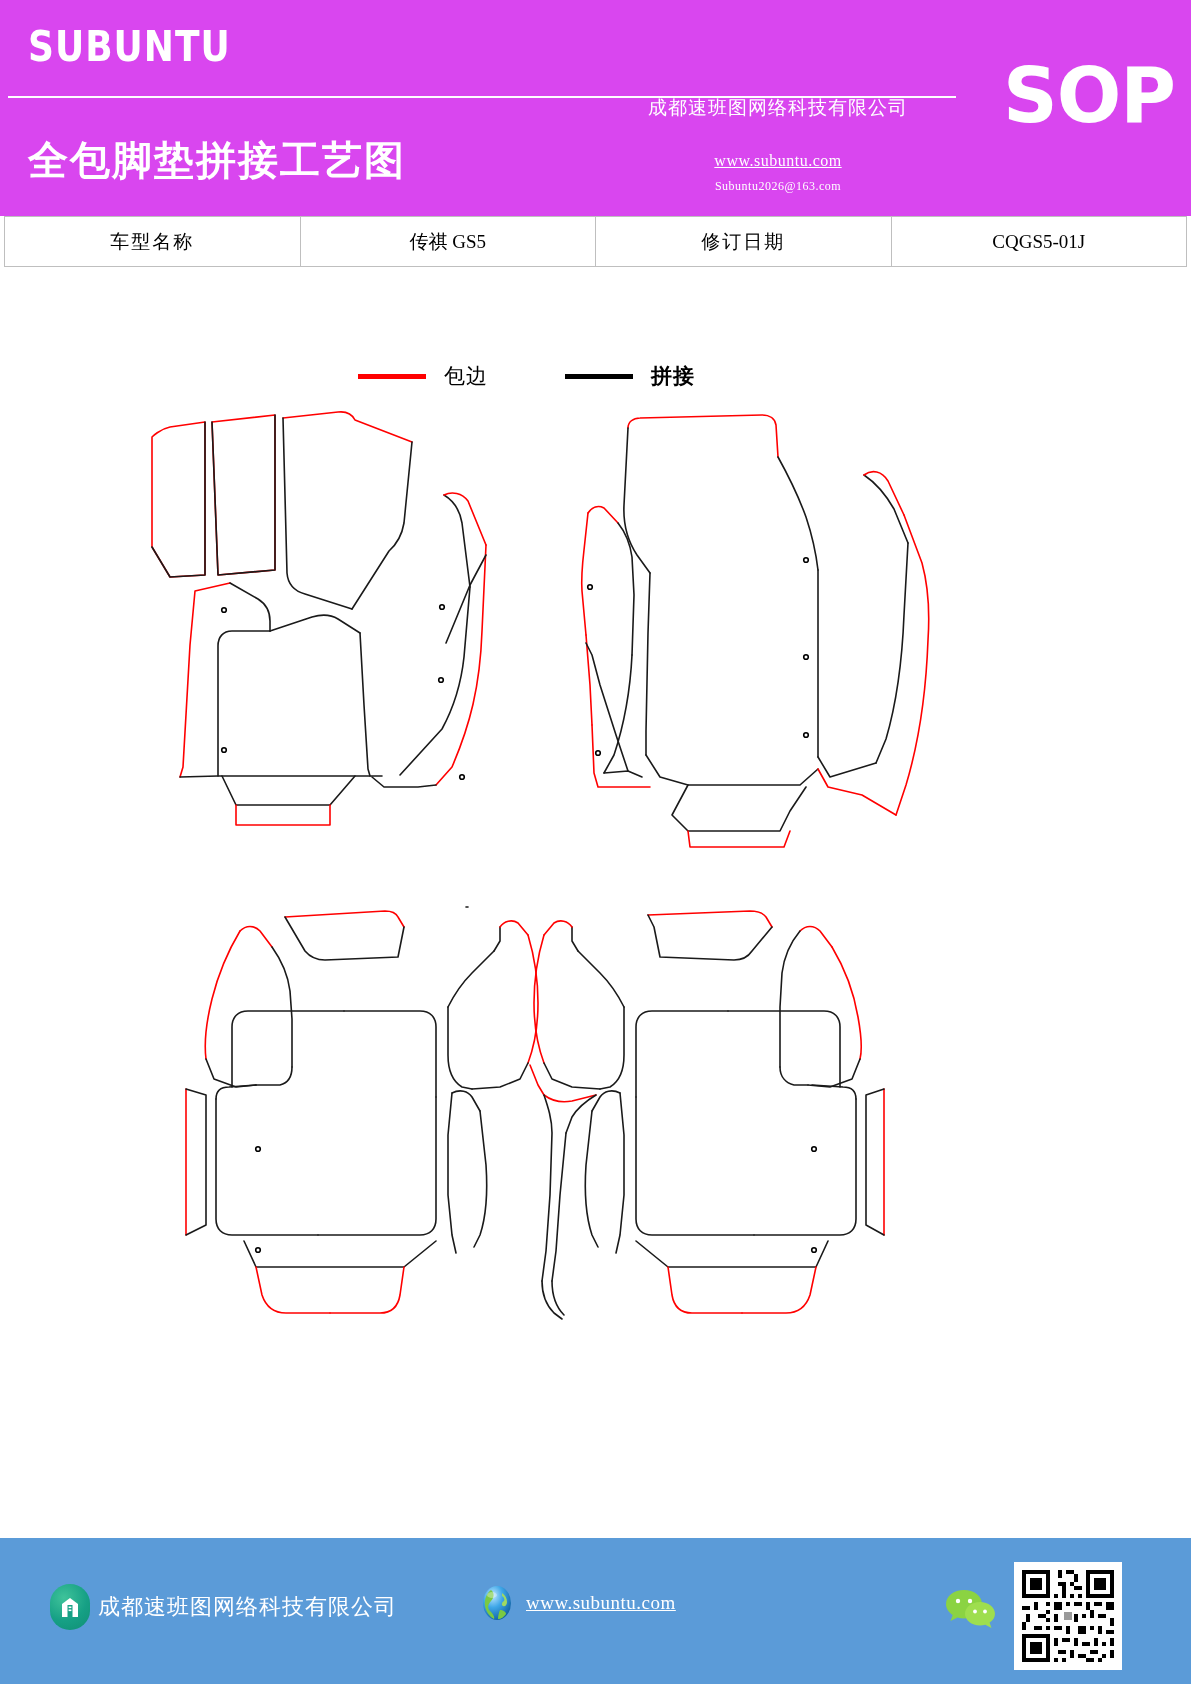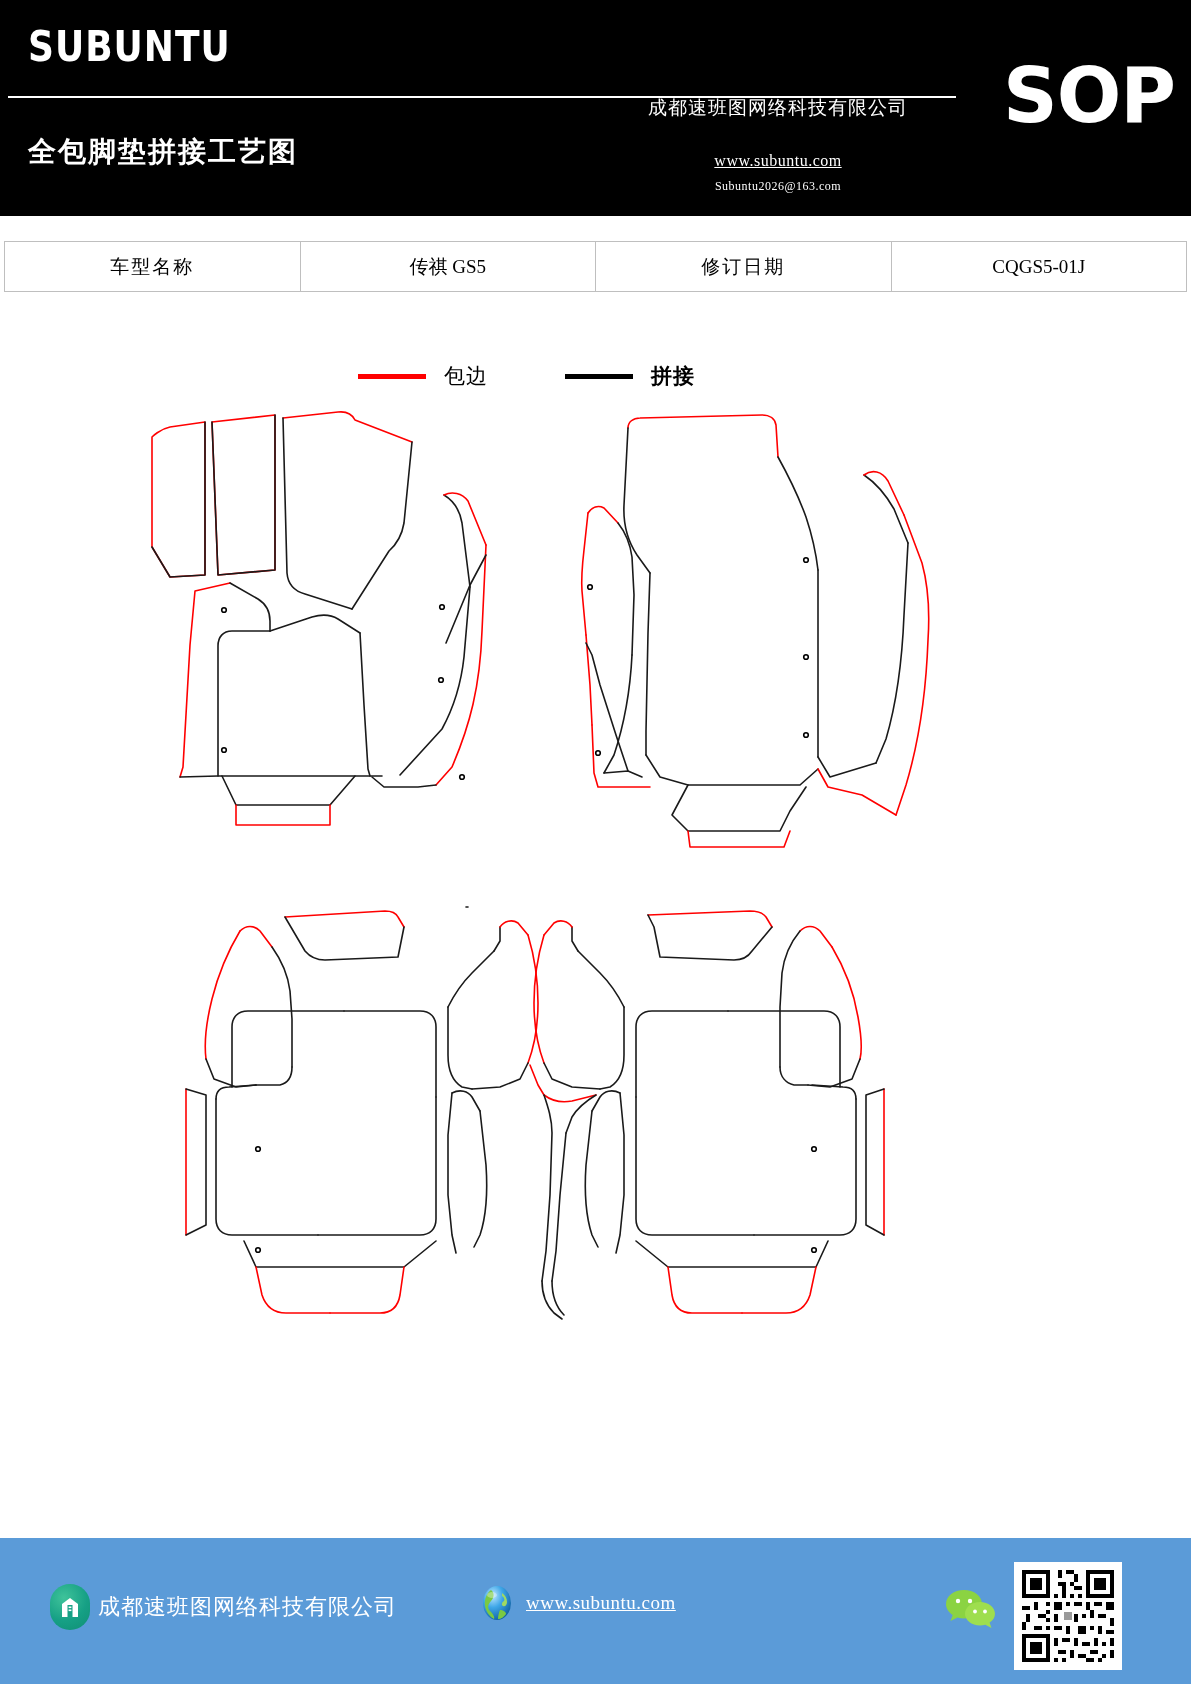--- a/index.html
+++ b/index.html
@@ -7,61 +7,61 @@
   body{
     width:1191px;height:1684px;
     background:#ffffff;
     font-family:"Liberation Serif","DejaVu Serif",serif;
     overflow:hidden;position:relative;
   }
 
   
   .header{
     position:absolute;left:0;top:0;width:1191px;height:216px;
-    background:#000000;
+    background:#d946ef;
   }
   .brand{
     position:absolute;left:28px;top:22px;
     font-family:"DejaVu Sans","Liberation Sans",sans-serif;
     font-weight:bold;font-size:36px;letter-spacing:1px;
     color:#ffffff;
     transform:scaleY(1.18);transform-origin:left top;
   }
   .head-rule{
     position:absolute;left:8px;top:96px;width:948px;height:2px;
     background:#ffffff;
   }
   .company-zh{
     position:absolute;left:598px;top:95px;width:360px;
     text-align:center;
     font-size:19px;color:#ffffff;letter-spacing:1px;
   }
   .doc-title{
     position:absolute;left:28px;top:133px;
-    font-size:28px;color:#ffffff;font-weight:bold;letter-spacing:2px;font-family:Liberation Serif, serif;
+    font-size:40px;color:#ffffff;font-weight:bold;letter-spacing:2px;font-family:Liberation Serif, serif;
   }
   .sop{
     position:absolute;right:16px;top:58px;
     font-family:"DejaVu Sans","Liberation Sans",sans-serif;
     font-weight:bold;font-size:76px;color:#ffffff;letter-spacing:-1px;
     line-height:1;
   }
   .site-url{
     position:absolute;left:598px;top:152px;width:360px;text-align:center;
     font-size:16px;color:#ffffff;text-decoration:underline;
     letter-spacing:.5px;
   }
   .mail{
     position:absolute;left:598px;top:179px;width:360px;text-align:center;
     font-size:12px;color:#ffffff;letter-spacing:.5px;
   }
 
   
   .info-table{
-    position:absolute;left:4px;top:241px;width:1183px;
+    position:absolute;left:4px;top:216px;width:1183px;
     border-collapse:collapse;
     table-layout:fixed;
   }
   .info-table td{
     border:1px solid #bfbfbf;
     height:47px;
     text-align:center;
     vertical-align:middle;
     font-size:19px;
     color:#000;

